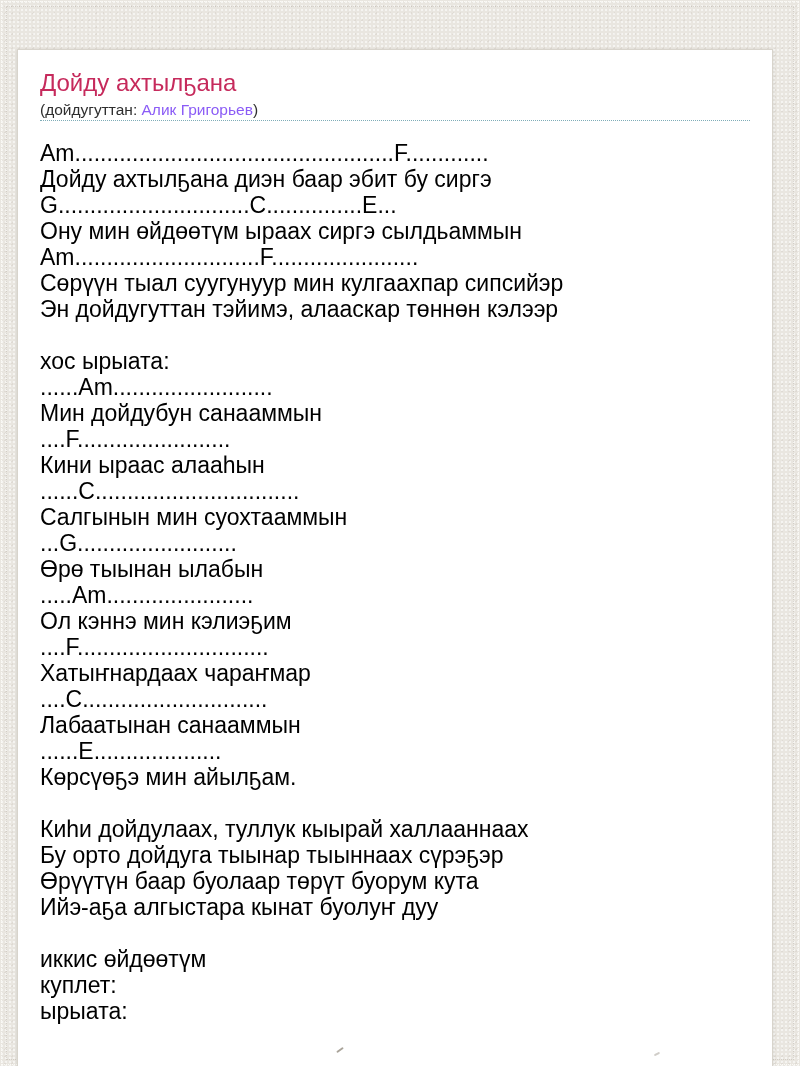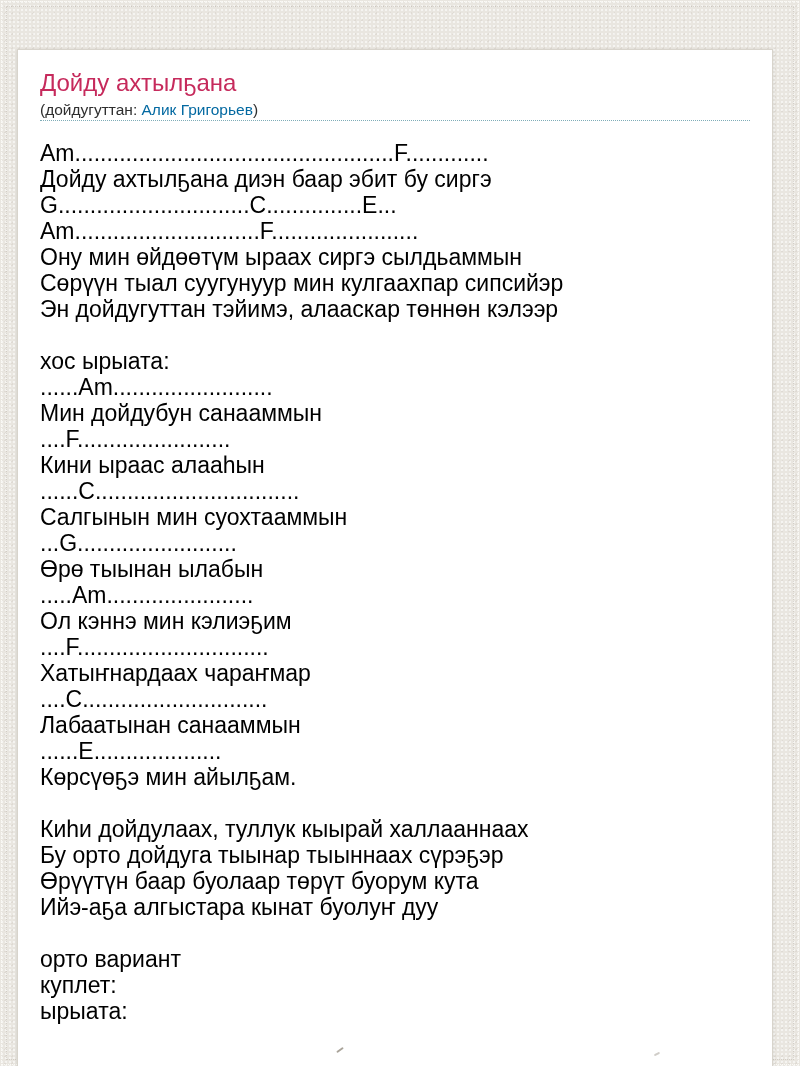--- a/index.html
+++ b/index.html
@@ -54,21 +54,21 @@
   .subtitle {
     margin: 4px 0 0 0;
     font-size: 15.5px;
     line-height: 18px;
     color: #2e2e2e;
     padding-bottom: 1px;
     border-bottom: 1px dotted #7fadb8;
     white-space: pre-wrap;
   }
   .artist {
-    color: #0369a1;
+    color: #8b5cf6;
     text-decoration: none;
     cursor: pointer;
   }
   .lyrics {
     margin-top: 19px;
     font-size: 23px;
     line-height: 26px;
     color: #000000;
   }
   .line {
@@ -90,22 +90,22 @@
 <div class="stitch-outer"></div>
 <div class="stitch-inner"></div>
 
 <div class="card">
   <h1 class="title">Дойду ахтылҕана</h1>
   <div class="subtitle"><span>(дойдугуттан: </span><a class="artist">Алик Григорьев</a><span>)</span></div>
   <div class="lyrics">
       <div class="line">Am..................................................F.............</div>
       <div class="line">Дойду ахтылҕана диэн баар эбит бу сиргэ</div>
       <div class="line">G..............................C...............E...</div>
+      <div class="line">Ону мин өйдөөтүм ыраах сиргэ сылдьаммын</div>
       <div class="line">Am.............................F.......................</div>
-      <div class="line">Ону мин өйдөөтүм ыраах сиргэ сылдьаммын</div>
       <div class="line">Сөрүүн тыал суугунуур мин кулгаахпар сипсийэр</div>
       <div class="line">Эн дойдугуттан тэйимэ, алааскар төннөн кэлээр</div>
       <div class="line"></div>
       <div class="line">хос ырыата:</div>
       <div class="line">......Am.........................</div>
       <div class="line">Мин дойдубун санааммын</div>
       <div class="line">....F........................</div>
       <div class="line">Кини ыраас алааһын</div>
       <div class="line">......C................................</div>
       <div class="line">Салгынын мин суохтааммын</div>
@@ -118,20 +118,20 @@
       <div class="line">....C.............................</div>
       <div class="line">Лабаатынан санааммын</div>
       <div class="line">......Е....................</div>
       <div class="line">Көрсүөҕэ мин айылҕам.</div>
       <div class="line"></div>
       <div class="line">Киһи дойдулаах, туллук кыырай халлааннаах</div>
       <div class="line">Бу орто дойдуга тыынар тыыннаах сүрэҕэр</div>
       <div class="line">Өрүүтүн баар буолаар төрүт буорум кута</div>
       <div class="line">Ийэ-аҕа алгыстара кынат буолуҥ дуу</div>
       <div class="line"></div>
-      <div class="line">орто вариант</div>
+      <div class="line">иккис өйдөөтүм</div>
       <div class="line">куплет:</div>
       <div class="line">ырыата:</div>
     </div>
 </div>
 
 <div class="speck speck1"></div>
 <div class="speck speck2"></div>
 
 </body></html>

